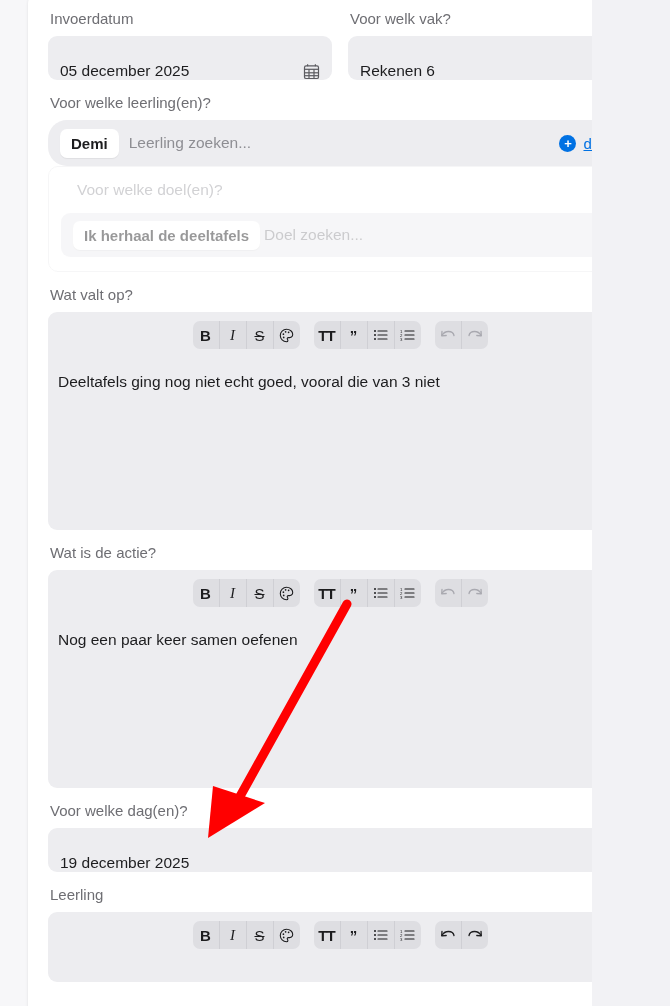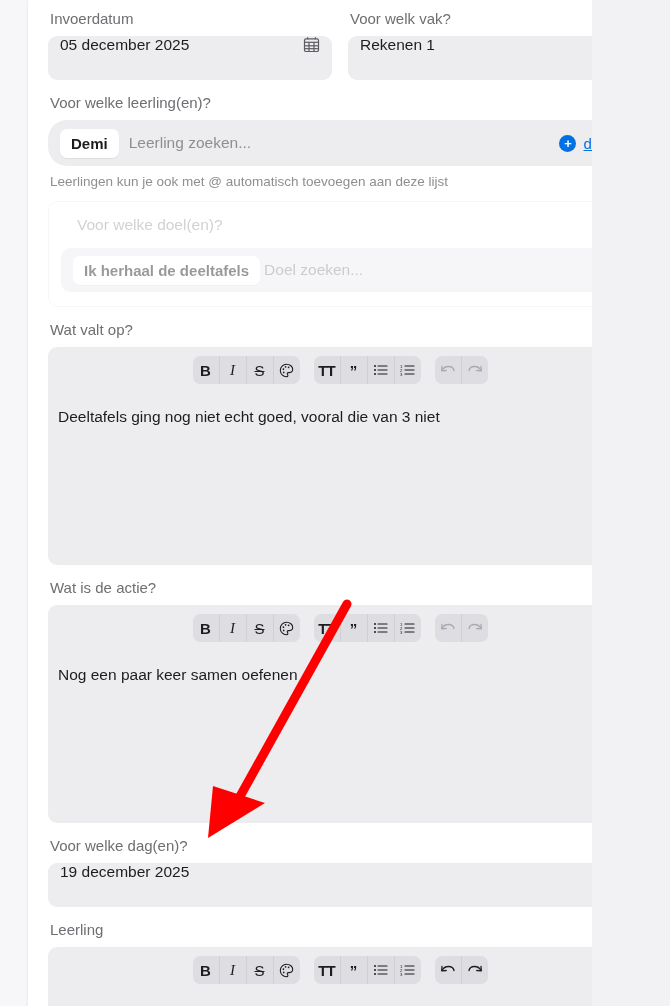--- a/index.html
+++ b/index.html
@@ -48,21 +48,21 @@
   .col {
     flex: 1 1 0;
     min-width: 0;
   }
   .input-box {
     position: relative;
     background: #ededf0;
     border-radius: 9px;
     height: 44px;
     display: flex;
-    align-items: flex-start;
+    align-items: flex-end;
     padding: 0 12px;
     box-sizing: border-box;
     font-size: 15.5px;
     color: #1d1d1f;
   }
   .input-box .value {
     flex: 1 1 auto;
     overflow: hidden;
     white-space: nowrap;
     text-overflow: ellipsis;
@@ -228,41 +228,40 @@
               <line x1="1.5" y1="12.7" x2="15.5" y2="12.7"></line>
               <line x1="4.6" y1="1.2" x2="4.6" y2="3.2"></line>
               <line x1="12.4" y1="1.2" x2="12.4" y2="3.2"></line>
             </svg>
           </span>
         </div>
       </div>
       <div class="col">
         <div class="field-label">Voor welk vak?</div>
         <div class="input-box">
-          <span class="value">Rekenen 1</span>
+          <span class="value">Rekenen 6</span>
           <span class="trail-icon">
             <svg width="18" height="12" viewBox="0 0 18 12" fill="none" stroke="#5b5b60" stroke-width="1.6" stroke-linecap="round" stroke-linejoin="round">
               <polyline points="2,3.5 9,9.5 16,3.5"></polyline>
             </svg>
           </span>
         </div>
       </div>
     </div>
 
     <div>
       <div class="field-label">Voor welke leerling(en)?</div>
       <div class="chips-box">
         <span class="chip">Demi</span>
         <span class="ghost-input">Leerling zoeken...</span>
         <span class="add-all">
           <span class="plus-icon">+</span>
           <span class="add-all-label">deze</span>
         </span>
       </div>
-      <div class="hint">Leerlingen kun je ook met @ automatisch toevoegen aan deze lijst</div>
     </div>
 
     <div class="goal-panel">
       <div class="goal-title">Voor welke doel(en)?</div>
       <div class="goal-inner">
         <span class="chip">Ik herhaal de deeltafels</span>
         <span class="ghost-input">Doel zoeken...</span>
       </div>
     </div>
 

